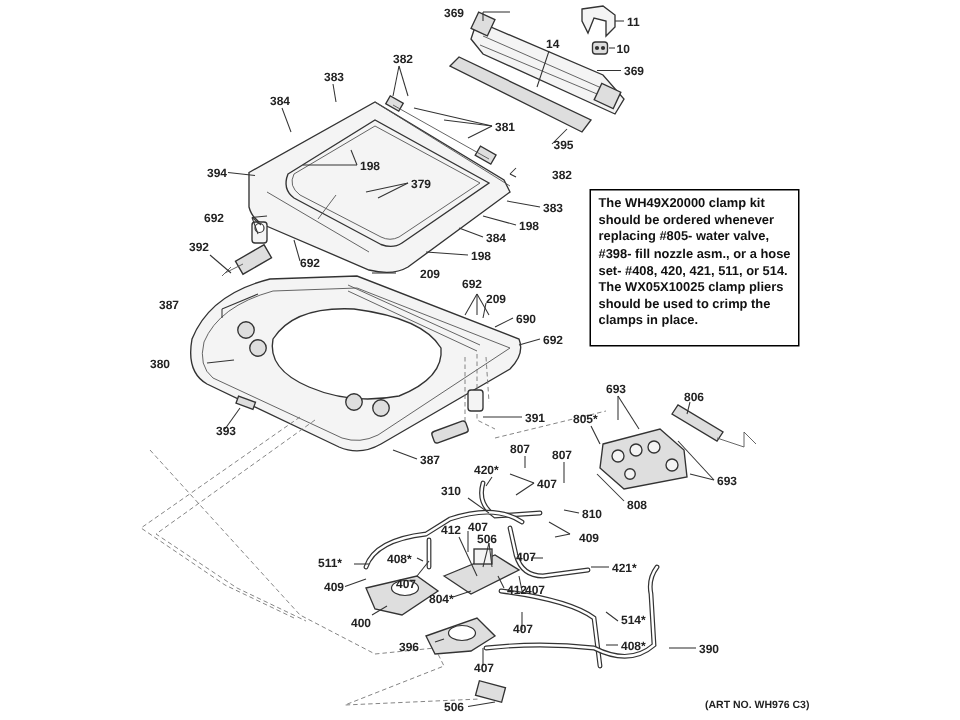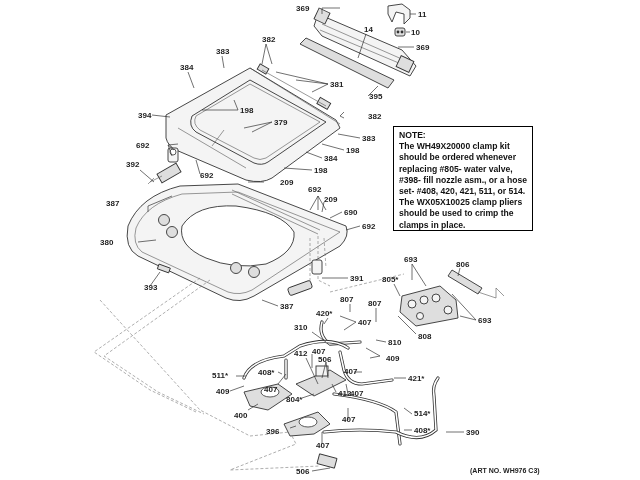--- a/index.html
+++ b/index.html
@@ -288,17 +288,16 @@
     <text class="lbl" x="414" y="416">514*</text>
     <text class="lbl" x="266" y="434">396</text>
     <text class="lbl" x="414" y="433">408*</text>
     <text class="lbl" x="466" y="435">390</text>
     <text class="lbl" x="316" y="448">407</text>
     <text class="lbl" x="296" y="474">506</text>
   </g>
 </svg>
 
 <div class="note">
-  <p>NOTE:</p>
   <p>The WH49X20000 clamp kit should be ordered whenever replacing #805- water valve, #398- fill nozzle asm., or a hose set- #408, 420, 421, 511, or 514. The WX05X10025 clamp pliers should be used to crimp the clamps in place.</p>
 </div>
 
 <div class="art-no">(ART NO. WH976 C3)</div>
 
 </body></html>

